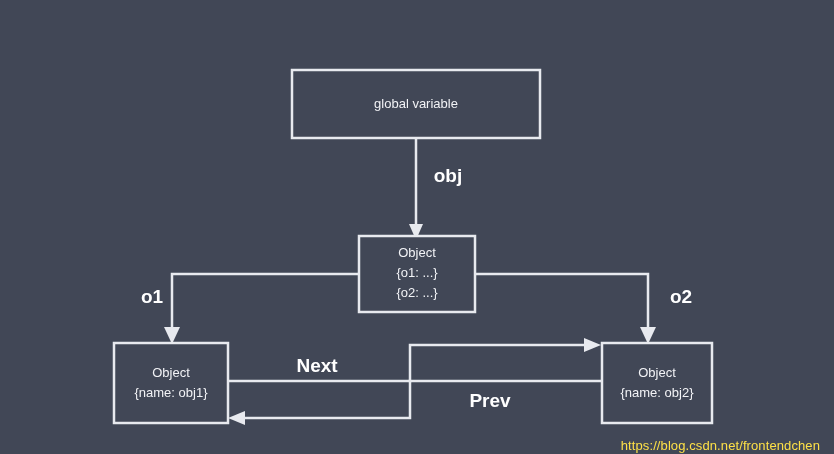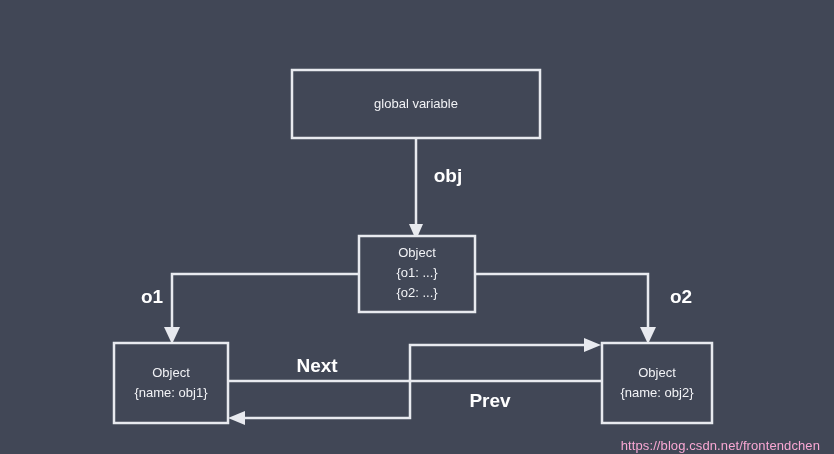--- a/index.html
+++ b/index.html
@@ -51,21 +51,21 @@
     font-family: "Liberation Sans", sans-serif;
     font-size: 19px;
     font-weight: bold;
     text-anchor: middle;
     dominant-baseline: middle;
   }
   .watermark {
     position: absolute;
     right: 14px;
     bottom: 9px;
-    color: #f9a8d4;
+    color: #fde047;
     font-family: "Liberation Sans", sans-serif;
     font-size: 13px;
     letter-spacing: 0.1px;
     white-space: nowrap;
   }
 </style>
 </head>
 <body>
 
 <div id="canvas">

